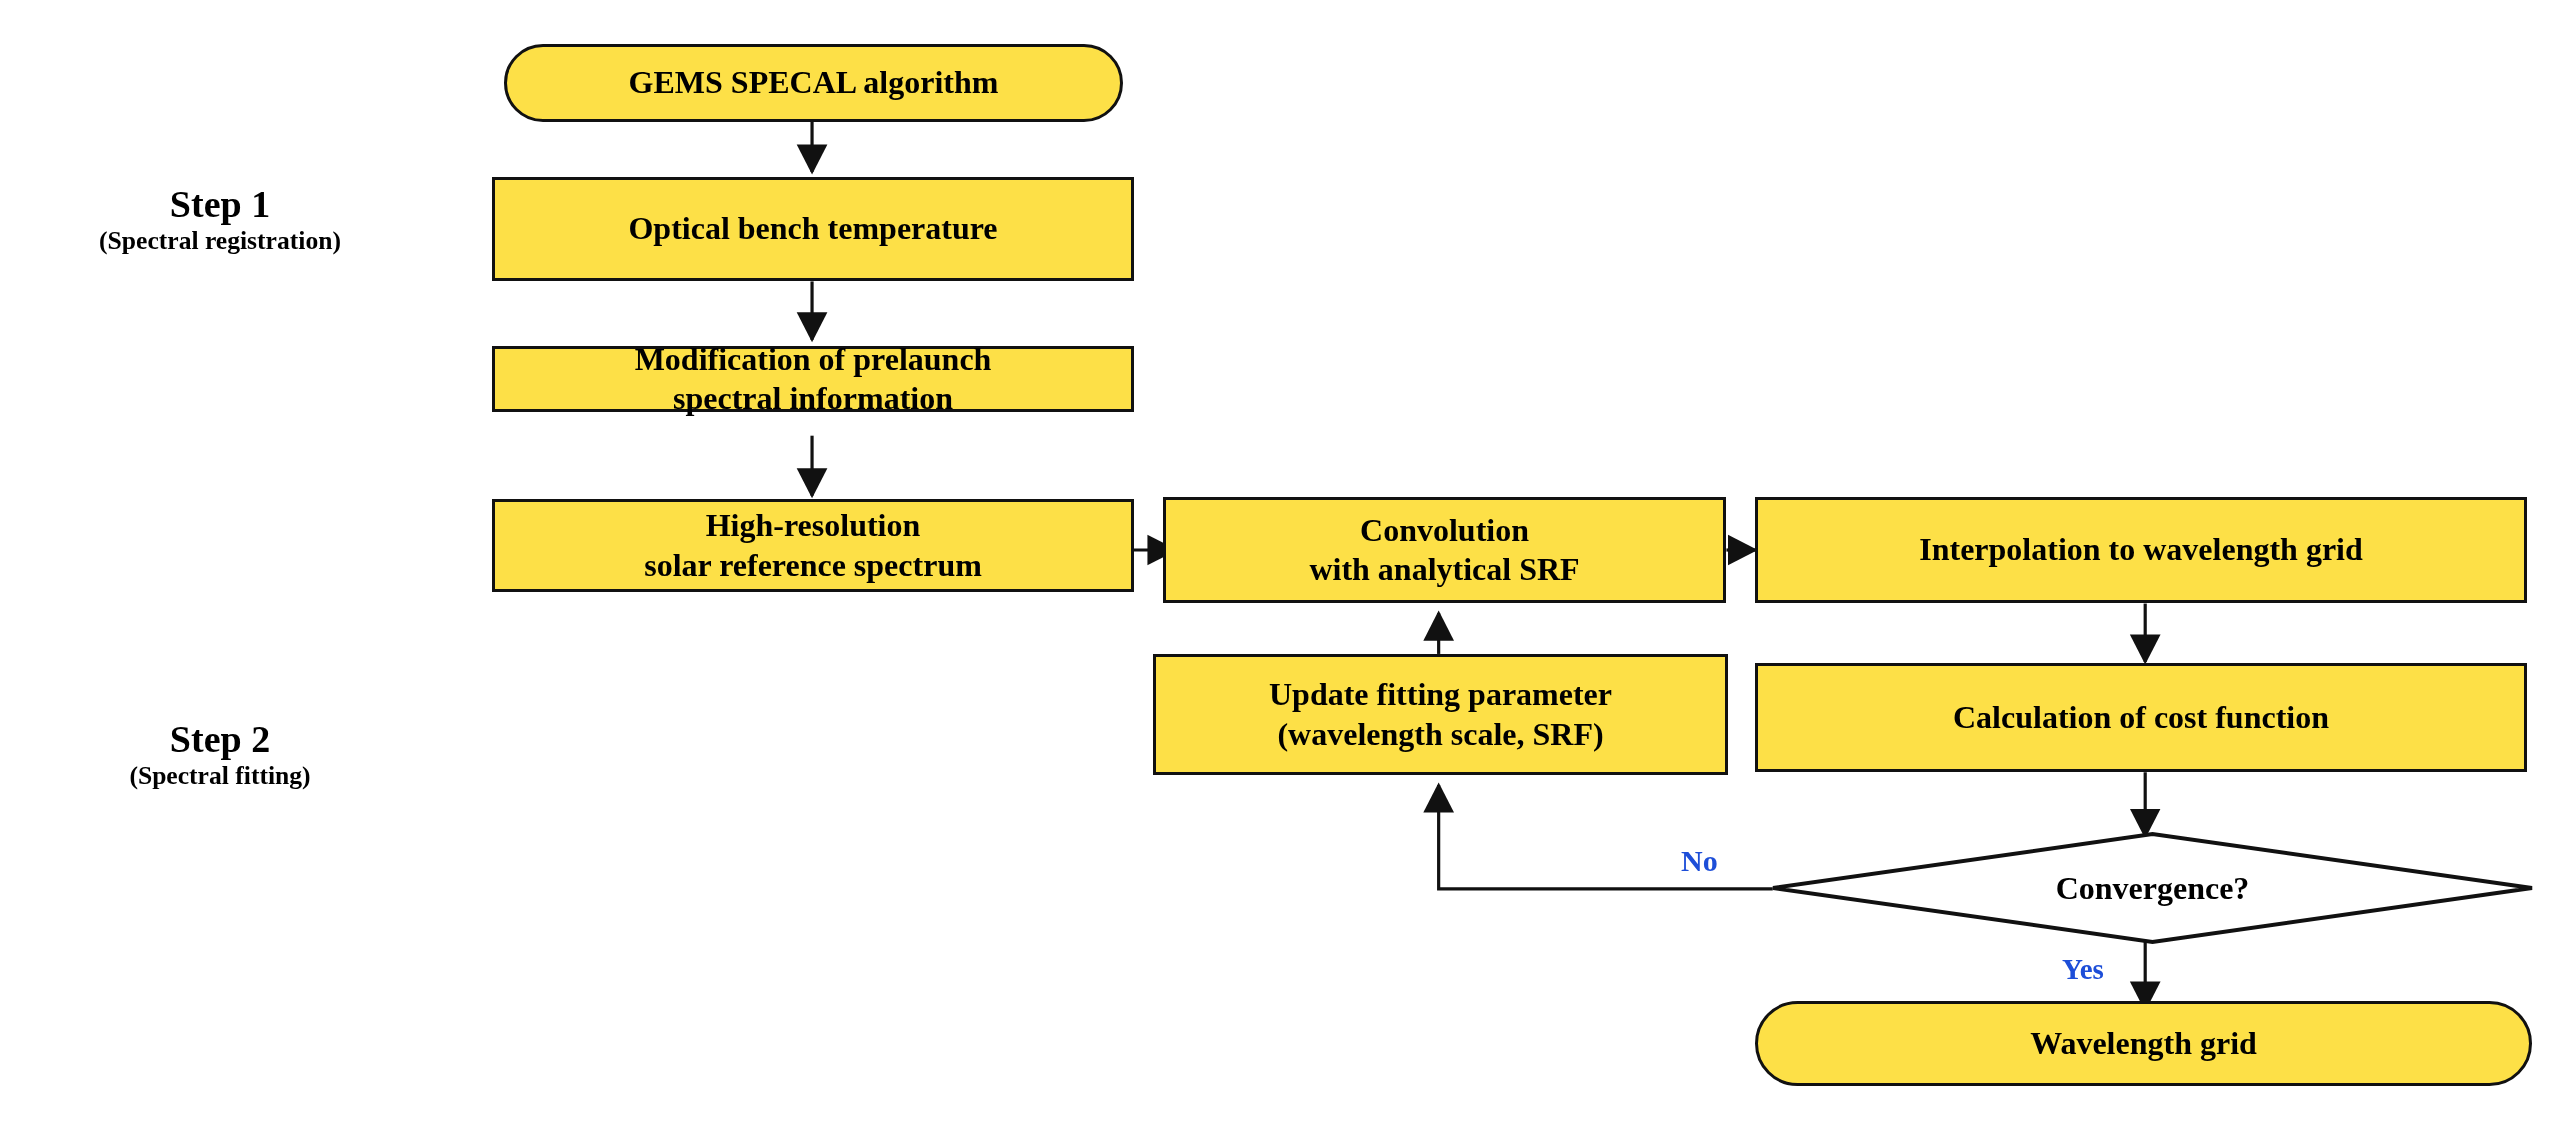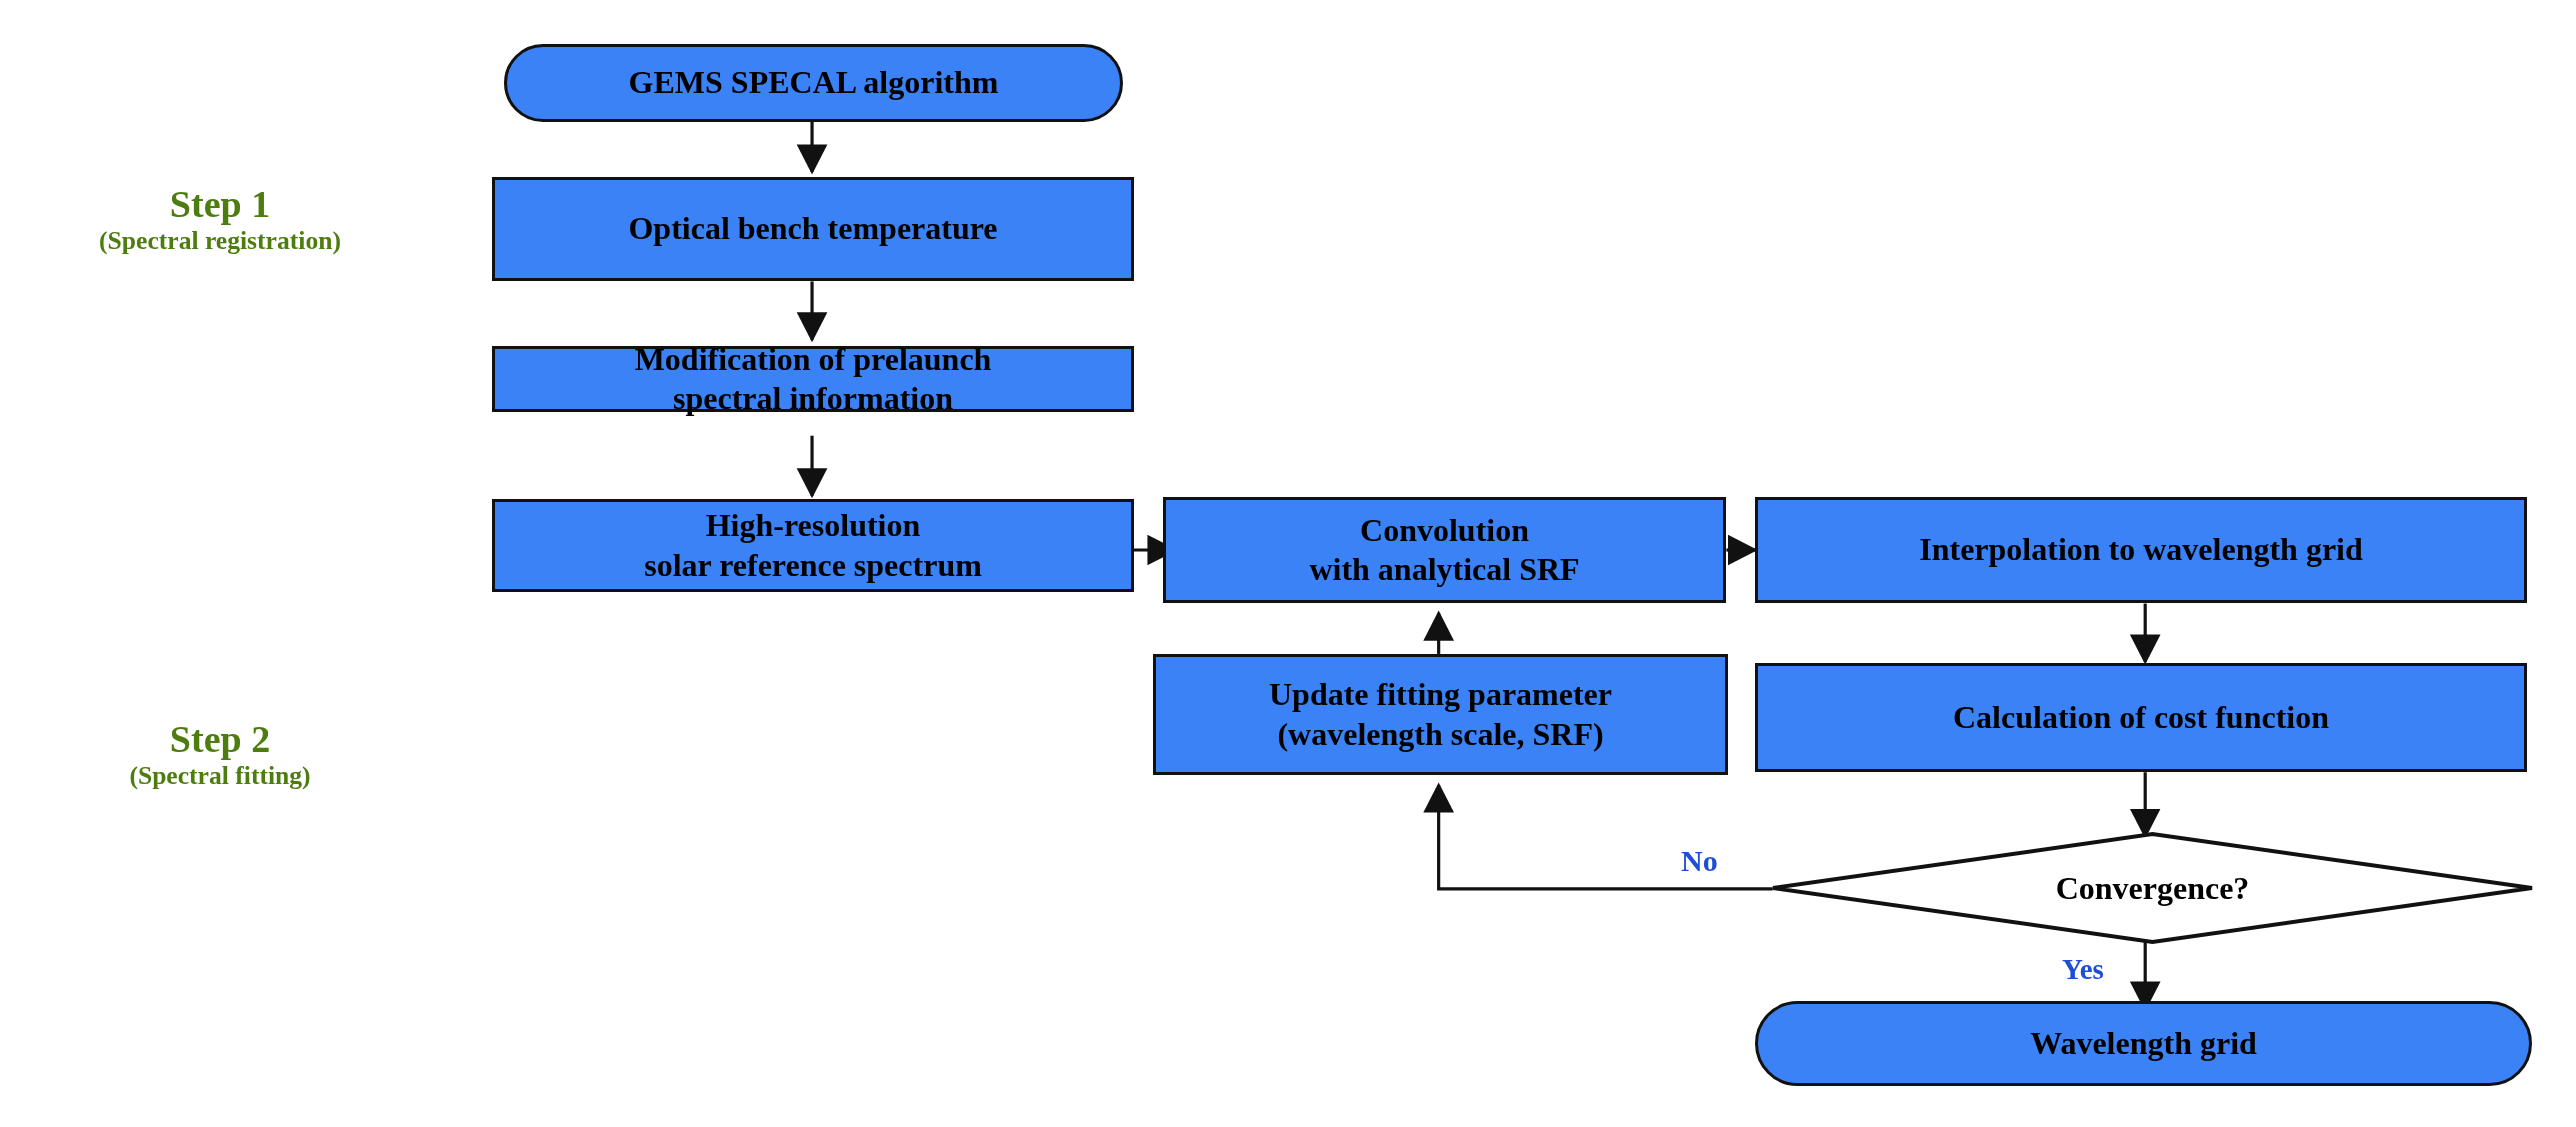--- a/index.html
+++ b/index.html
@@ -24,21 +24,21 @@
     height: 1128px;
     pointer-events: none;
   }
   .node {
     position: absolute;
     display: flex;
     align-items: center;
     justify-content: center;
     text-align: center;
     box-sizing: border-box;
-    background: #3b82f6;
+    background: #fde047;
     color: #000000;
     line-height: 1.22;
     font-weight: 700;
     z-index: 3;
   }
   .node .lbl { display: block; width: 100%; }
   .proc {
     border: 3.2px solid #111111;
   }
   .term {
@@ -56,21 +56,21 @@
     width: 100%; height: 100%;
     display: flex;
     align-items: center;
     justify-content: center;
     font-weight: 700;
     color: #000000;
   }
   .steplabel {
     position: absolute;
     text-align: center;
-    color: #4d7c0f;
+    color: #000000;
     z-index: 3;
   }
   .steplabel .big {
     display: block;
     font-weight: 700;
     font-size: 38px;
     line-height: 1.1;
   }
   .steplabel .small {
     display: block;

